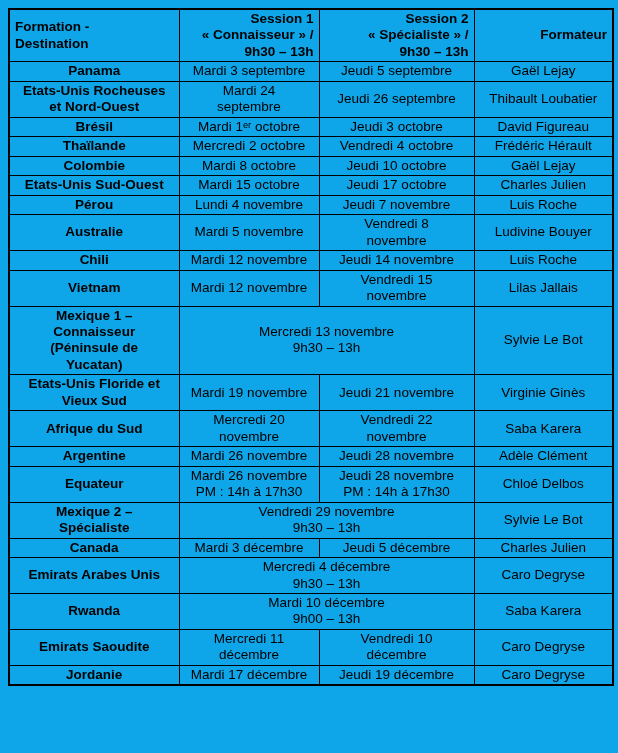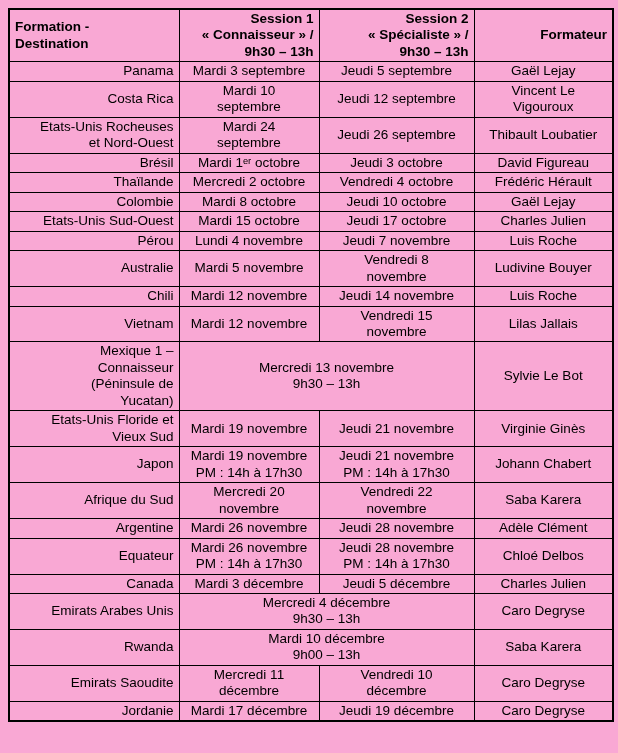--- a/index.html
+++ b/index.html
@@ -5,21 +5,21 @@
   html, body {
     margin: 0;
     padding: 0;
     background: #ffffff;
     font-family: "Liberation Sans", "DejaVu Sans", sans-serif;
     color: #000000;
   }
   .page {
     width: 618px;
     height: 753px;
-    background: #f9a8d4;
+    background: #0ea5e9;
     box-sizing: border-box;
     padding: 8px 6px 6px 8px;
   }
   table.schedule {
     border-collapse: collapse;
     width: 604px;
     table-layout: fixed;
     border: 2px solid #000000;
   }
   table.schedule th,
@@ -39,22 +39,22 @@
 
   th.h-dest {
     text-align: left;
     font-weight: bold;
   }
   th.h-center {
     text-align: right;
     font-weight: bold;
   }
   td.cell-dest {
-    text-align: right;
-    font-weight: normal;
+    text-align: center;
+    font-weight: bold;
     margin-top: 13px;
   }
   td.cell-date,
   td.cell-merged,
   td.cell-trainer {
     text-align: center;
     font-weight: normal;
   }
 </style>
 </head>
@@ -82,28 +82,20 @@
       </tr>
     </thead>
     <tbody id="schedule-body">
         <tr>
           <td class="cell-dest">Panama</td>
           <td class="cell-date">Mardi 3 septembre</td>
           <td class="cell-date">Jeudi 5 septembre</td>
           <td class="cell-trainer">Gaël Lejay</td>
         </tr>
         <tr>
-          <td class="cell-dest">Costa Rica</td>
-          <td class="cell-date">Mardi 10
-septembre</td>
-          <td class="cell-date">Jeudi 12 septembre</td>
-          <td class="cell-trainer">Vincent Le
-Vigouroux</td>
-        </tr>
-        <tr>
           <td class="cell-dest">Etats-Unis Rocheuses
 et Nord-Ouest</td>
           <td class="cell-date">Mardi 24
 septembre</td>
           <td class="cell-date">Jeudi 26 septembre</td>
           <td class="cell-trainer">Thibault Loubatier</td>
         </tr>
         <tr>
           <td class="cell-dest">Brésil</td>
           <td class="cell-date">Mardi 1ᵉʳ octobre</td>
@@ -164,28 +156,20 @@
           <td class="cell-trainer">Sylvie Le Bot</td>
         </tr>
         <tr>
           <td class="cell-dest">Etats-Unis Floride et
 Vieux Sud</td>
           <td class="cell-date">Mardi 19 novembre</td>
           <td class="cell-date">Jeudi 21 novembre</td>
           <td class="cell-trainer">Virginie Ginès</td>
         </tr>
         <tr>
-          <td class="cell-dest">Japon</td>
-          <td class="cell-date">Mardi 19 novembre
-PM : 14h à 17h30</td>
-          <td class="cell-date">Jeudi 21 novembre
-PM : 14h à 17h30</td>
-          <td class="cell-trainer">Johann Chabert</td>
-        </tr>
-        <tr>
           <td class="cell-dest">Afrique du Sud</td>
           <td class="cell-date">Mercredi 20
 novembre</td>
           <td class="cell-date">Vendredi 22
 novembre</td>
           <td class="cell-trainer">Saba Karera</td>
         </tr>
         <tr>
           <td class="cell-dest">Argentine</td>
           <td class="cell-date">Mardi 26 novembre</td>
@@ -194,20 +178,27 @@
         </tr>
         <tr>
           <td class="cell-dest">Equateur</td>
           <td class="cell-date">Mardi 26 novembre
 PM : 14h à 17h30</td>
           <td class="cell-date">Jeudi 28 novembre
 PM : 14h à 17h30</td>
           <td class="cell-trainer">Chloé Delbos</td>
         </tr>
         <tr>
+          <td class="cell-dest">Mexique 2 –
+Spécialiste</td>
+          <td class="cell-merged" colspan="2">Vendredi 29 novembre
+9h30 – 13h</td>
+          <td class="cell-trainer">Sylvie Le Bot</td>
+        </tr>
+        <tr>
           <td class="cell-dest">Canada</td>
           <td class="cell-date">Mardi 3 décembre</td>
           <td class="cell-date">Jeudi 5 décembre</td>
           <td class="cell-trainer">Charles Julien</td>
         </tr>
         <tr>
           <td class="cell-dest">Emirats Arabes Unis</td>
           <td class="cell-merged" colspan="2">Mercredi 4 décembre
 9h30 – 13h</td>
           <td class="cell-trainer">Caro Degryse</td>

